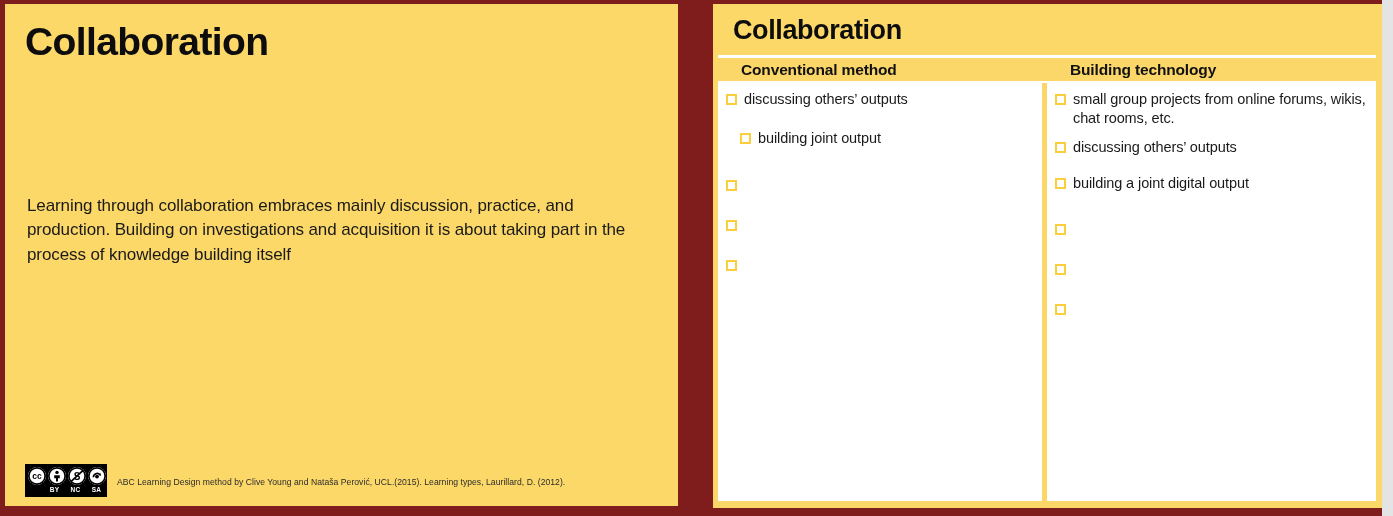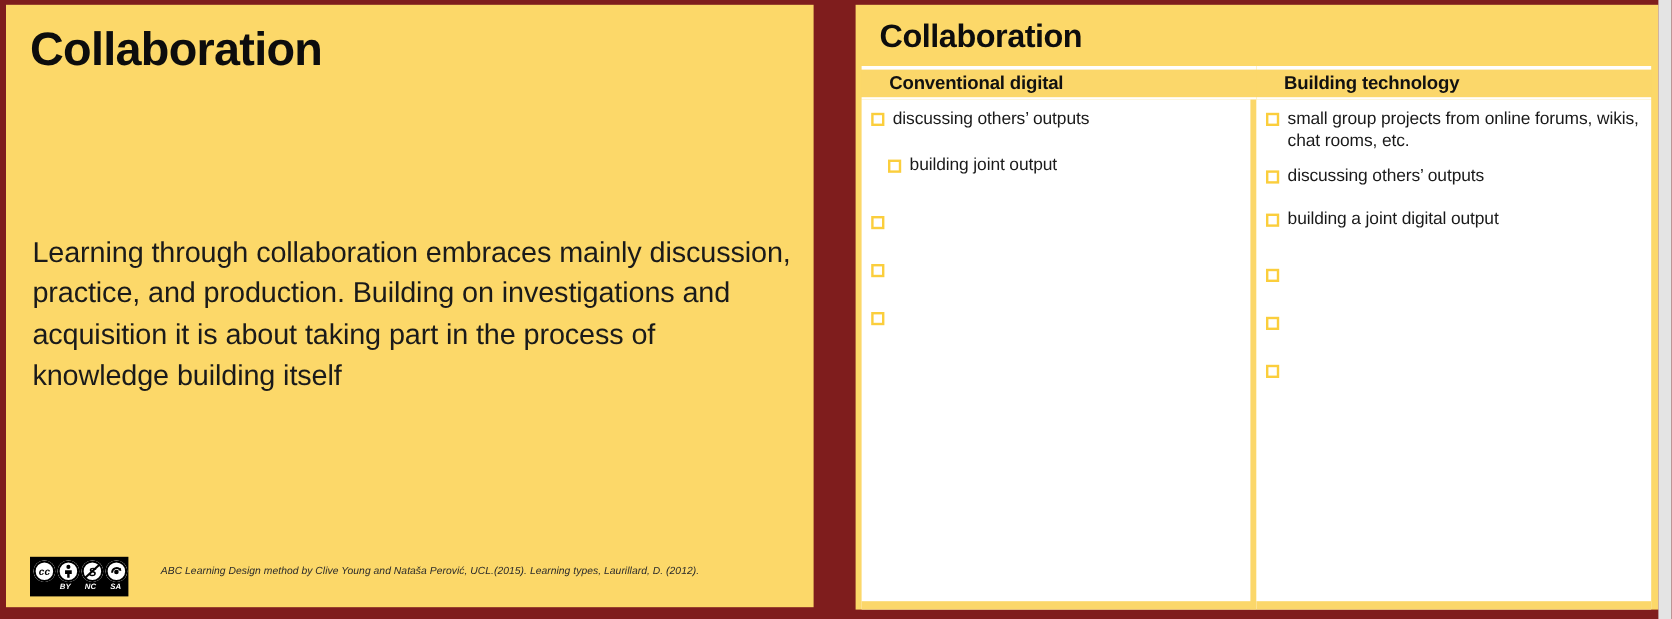--- a/index.html
+++ b/index.html
@@ -45,35 +45,34 @@
     letter-spacing: -0.6px;
     line-height: 1.12;
     white-space: nowrap;
   }
 
   .slide-body {
     position: absolute;
     left: 22px;
     top: 190px;
     width: 634px;
-    font-size: 24px;
+    font-size: 17px;
     color: #1a1a1a;
     line-height: 1.43;
     letter-spacing: -0.1px;
   }
 
   
   .slide-footer {
     position: absolute;
     left: 20px;
     bottom: 9px;
     display: flex;
-    align-items: flex-start;
-    gap: 27px;
-    font-style: italic;
+    align-items: center;
+    gap: 10px;
   }
 
   .cc-badge {
     width: 82px;
     height: 33px;
     background: #000000;
     position: relative;
     flex: none;
     margin-top: 1px;
   }
@@ -297,21 +296,21 @@
   </div>
 
   <div class="table-panel">
 
     <div class="table-title">Collaboration</div>
 
     <div class="columns">
 
       <div class="col col-left">
         <div class="col-header">
-          <span class="col-header-text">Conventional digital</span>
+          <span class="col-header-text">Conventional method</span>
         </div>
         <div class="col-body">
 
 
           <div class="check-item spaced">
             <span class="checkbox"></span>
             <span class="check-label">discussing others’ outputs</span>
           </div>
 
           <div class="check-item" style="margin-bottom:25px;padding-left:14px;">

